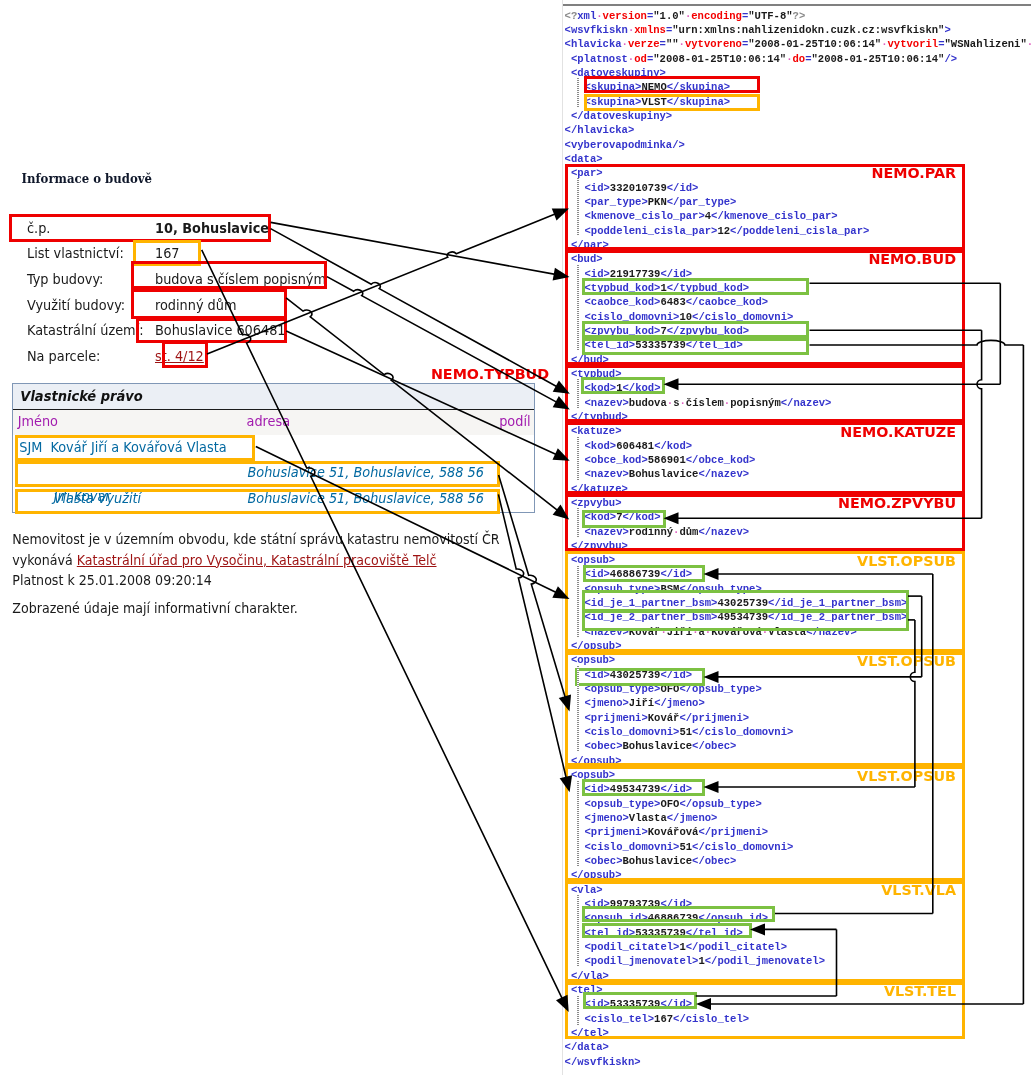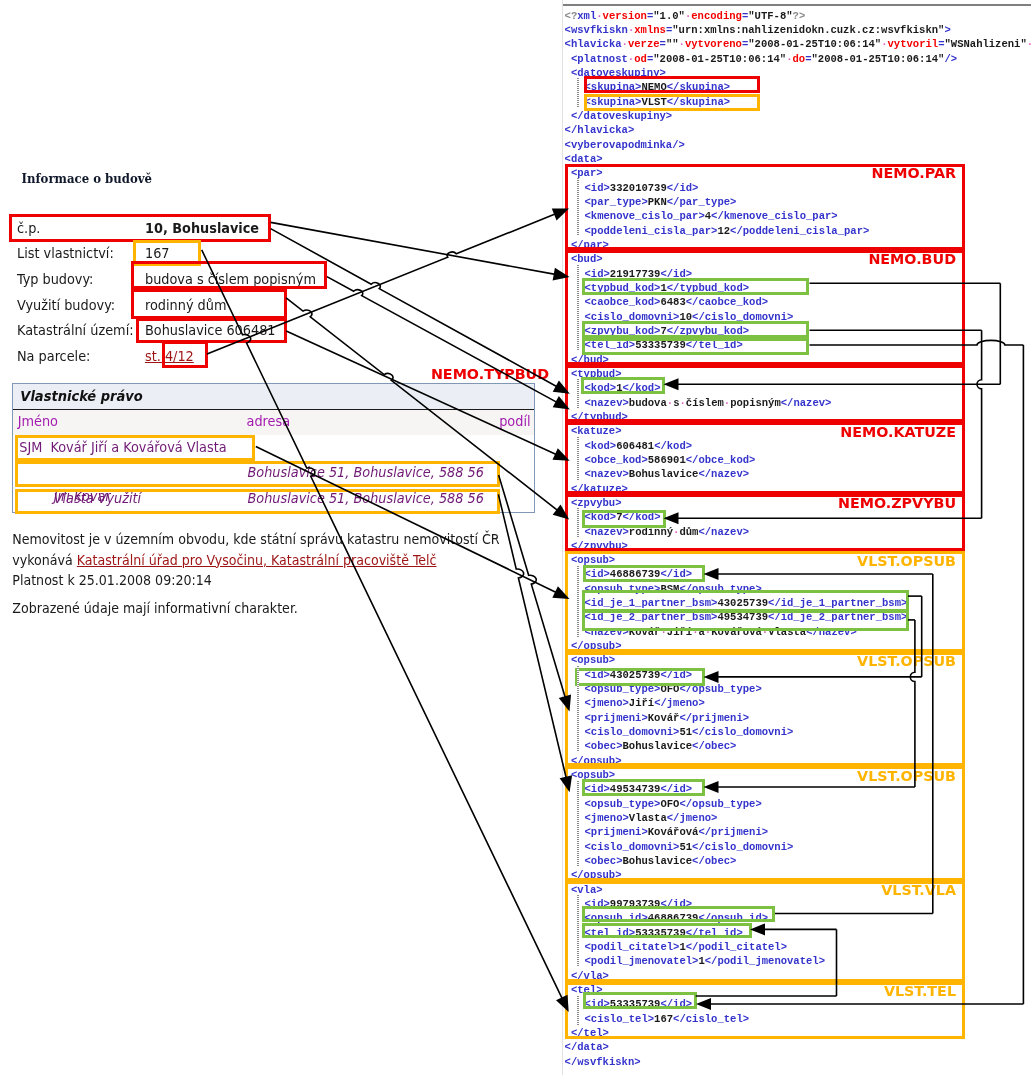--- a/index.html
+++ b/index.html
@@ -4,35 +4,35 @@
 <title>Informace o budove</title>
 <style>
 html,body{margin:0;padding:0;}
 body{width:1031px;height:1075px;background:#ffffff;font-family:"DejaVu Sans",sans-serif;font-stretch:condensed;position:relative;overflow:hidden;}
 #page{position:absolute;left:0;top:0;width:1031px;height:1075px;}
 
 
 #left-panel{position:absolute;left:0;top:0;width:552px;height:1075px;}
 #page-title{position:absolute;left:13.6px;top:170.5px;font-family:"DejaVu Serif",serif;font-stretch:condensed;font-size:13px;font-weight:bold;color:#0f172a;letter-spacing:0px;margin-left:8px;}
 
-#info-list{position:absolute;left:0;top:217.6px;width:545px;}
+#info-list{position:absolute;left:0;top:217.6px;width:545px;padding-left:10px;}
 .info-row{position:relative;height:25.7px;}
 .info-label{position:absolute;left:17px;top:2px;font-size:14.3px;color:#1a1a1a;white-space:nowrap;}
 .info-value{position:absolute;left:145px;top:2px;font-size:14.3px;color:#1a1a1a;white-space:nowrap;}
 .info-value.b{font-weight:bold;}
 .info-value .lnk{color:#9e1313;text-decoration:underline;}
 
 
 #vp-table{position:absolute;left:12px;top:383.2px;width:522.5px;border:1px solid #8097b6;box-sizing:border-box;background:#fff;}
 #vp-caption{height:25.6px;background:#ebeff5;border-bottom:1.4px solid #1b1b1b;box-sizing:border-box;position:relative;}
 #vp-caption span{position:absolute;left:7.3px;top:3.5px;font-size:14.5px;font-weight:bold;font-style:italic;color:#111;}
 #vp-cols{height:25.1px;background:#f6f5f3;position:relative;}
 #vp-cols span{position:absolute;top:3.6px;font-size:14.3px;color:#a21caf;}
 .vp-row{position:relative;height:25.6px;}
-.vp-row span{position:absolute;top:3.7px;font-size:14.3px;color:#701a75;white-space:nowrap;}
+.vp-row span{position:absolute;top:3.7px;font-size:14.3px;color:#0369a1;white-space:nowrap;}
 .vp-row.it span{font-style:italic;}
 
 #notes{position:absolute;left:12.3px;top:529.4px;width:530px;font-size:14.05px;color:#1a1a1a;}
 #notes div{height:20.3px;line-height:20.3px;white-space:nowrap;}
 #notes .lnk{color:#9e1313;text-decoration:underline;}
 
 
 #xml-panel{position:absolute;left:551px;top:0;width:480px;height:1075px;overflow:hidden;}
 #xml-left-rule{position:absolute;left:11px;top:0;width:1px;height:1075px;background:#e2e2e2;}
 #xml-topbar{position:absolute;left:12px;top:4px;width:468px;height:2px;background:#808080;}

